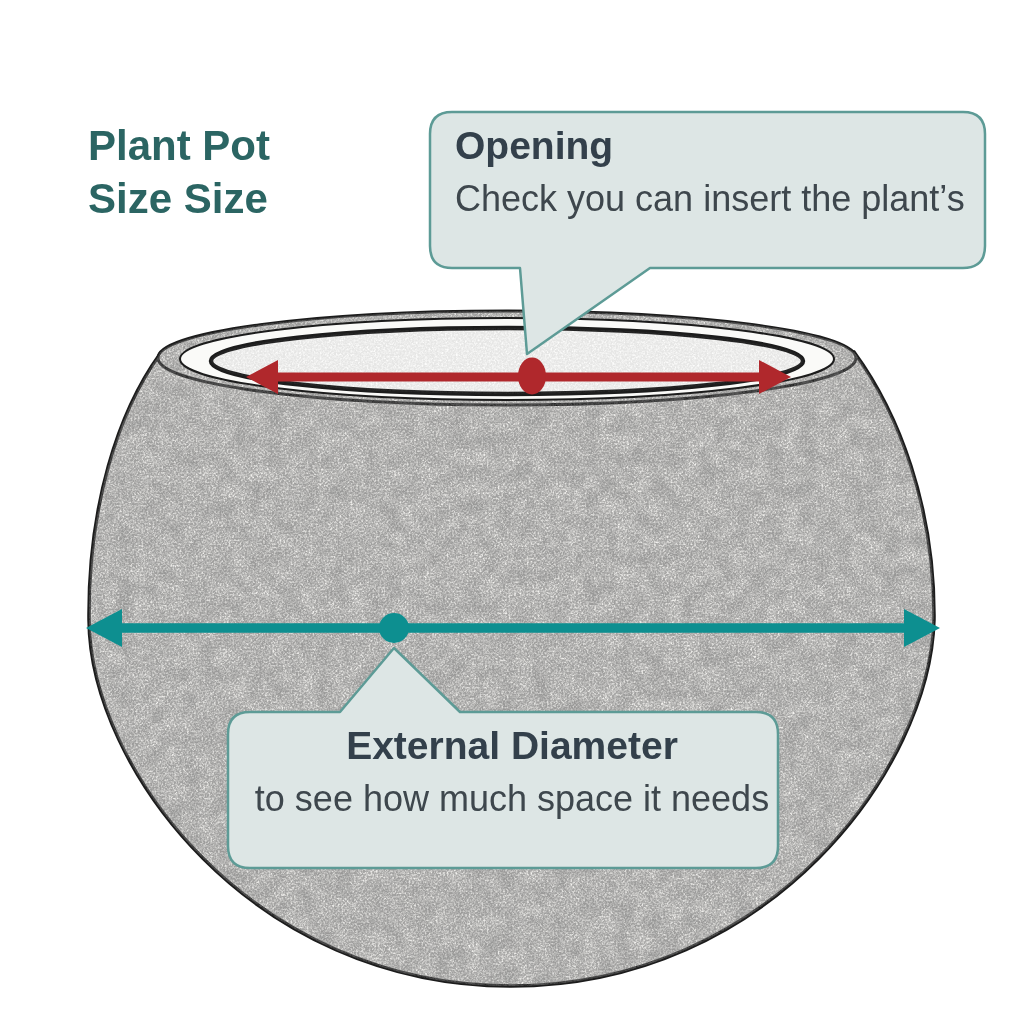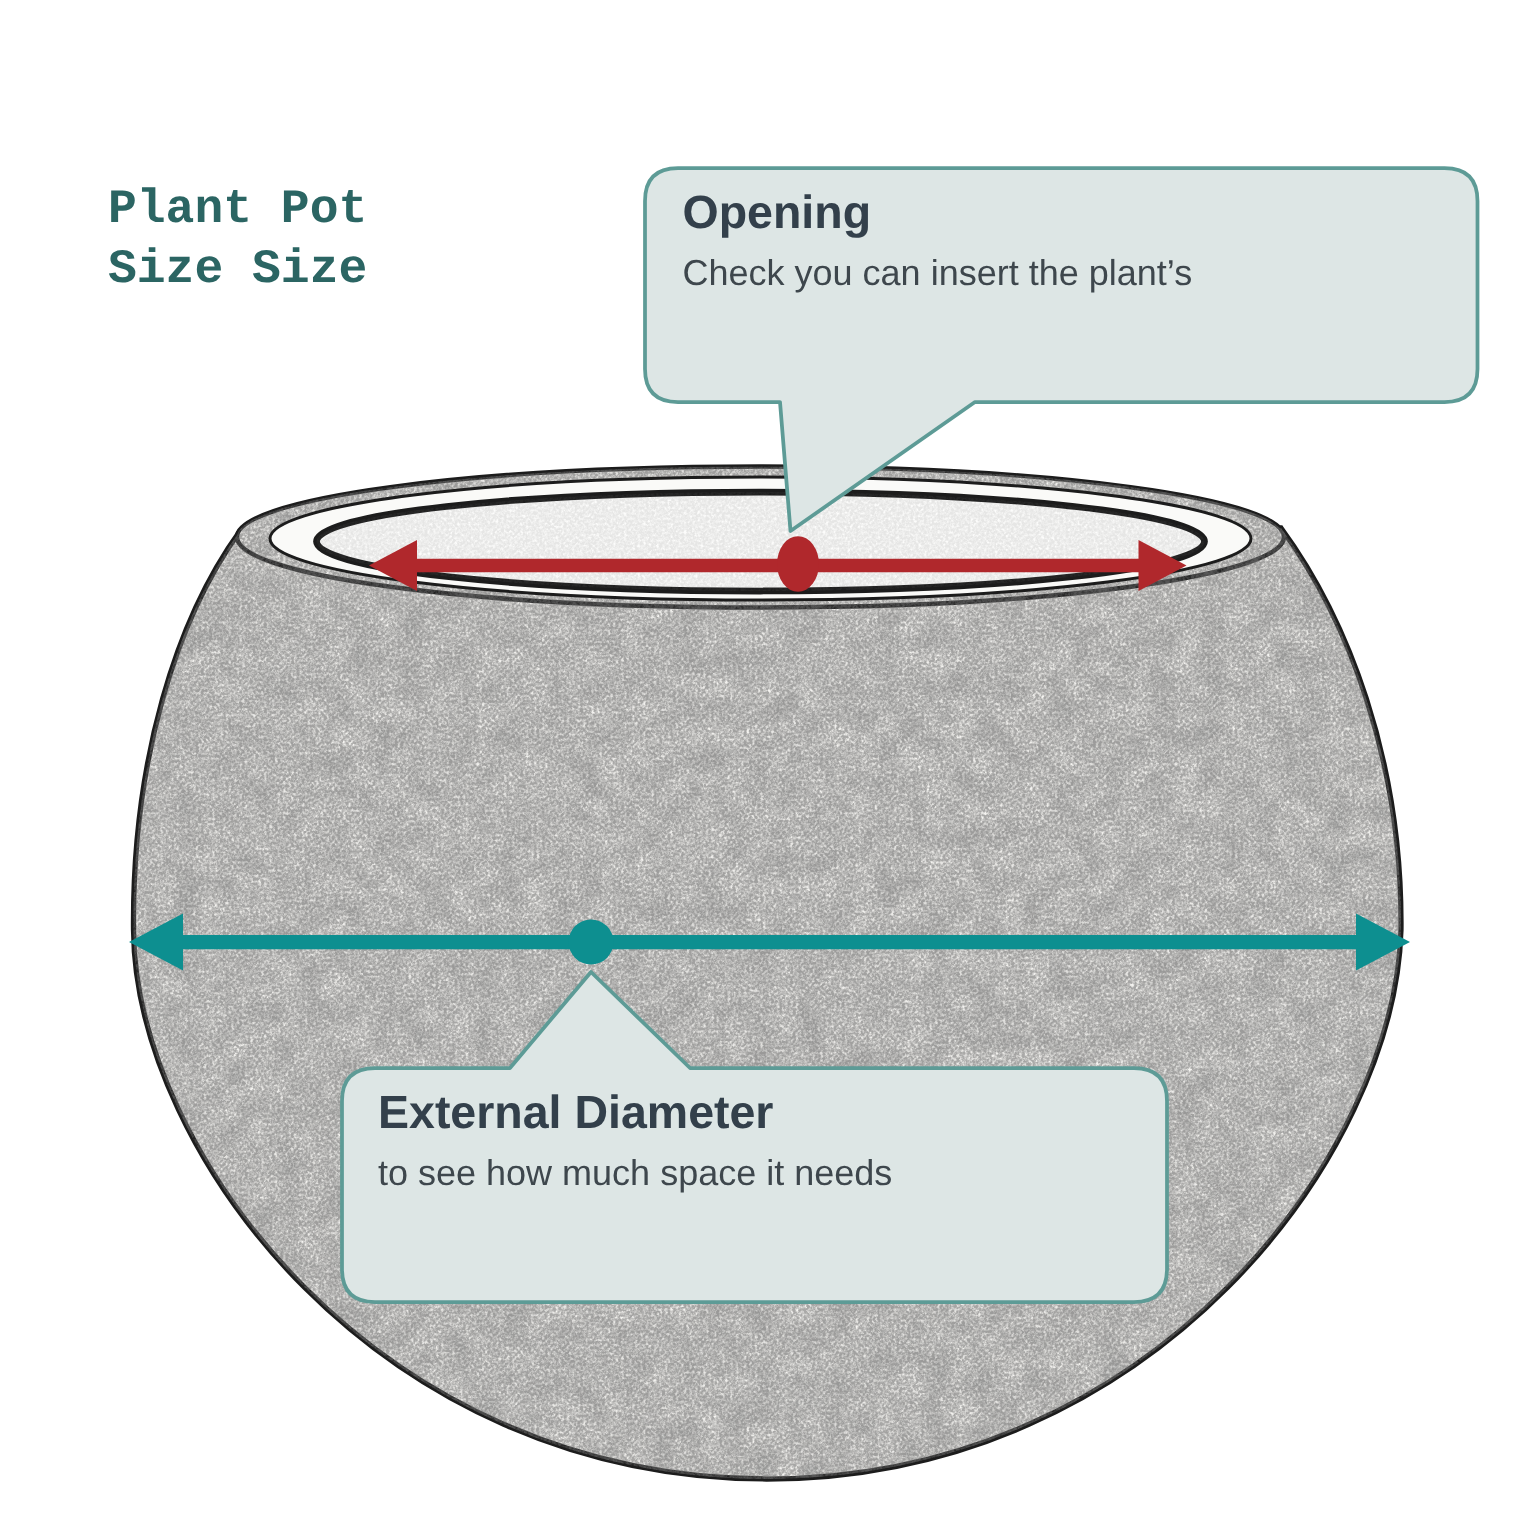--- a/index.html
+++ b/index.html
@@ -19,37 +19,36 @@
   .pot-hole{fill:#fcfcfb;stroke:var(--c-sketch-ink,#1c1c1c);stroke-width:4.5;}
   .arrow-red{stroke:var(--c-arrow-red,#b0282c);}
   .arrow-red-head{fill:var(--c-arrow-red,#b0282c);}
   .dot-red{fill:var(--c-arrow-red,#b0282c);}
   .arrow-teal{stroke:var(--c-arrow-teal,#0d8f90);}
   .arrow-teal-head{fill:var(--c-arrow-teal,#0d8f90);}
   .dot-teal{fill:var(--c-arrow-teal,#0d8f90);}
   .callout-shape{fill:var(--c-callout-bg,#dde6e5);stroke:var(--c-callout-border,#5d9b96);stroke-width:2.5;stroke-linejoin:round;}
 
   .page-title{
-    position:absolute;left:72px;top:120px;
-    font-size:32px;font-weight:700;line-height:1.25;
+    position:absolute;left:88px;top:120px;
+    font-size:42px;font-weight:700;line-height:1.25;
     color:var(--c-title-text,#2b6563);
-    font-family:Liberation Mono, monospace;
   }
   .callout-text{position:absolute;}
   .callout-heading{
-    font-size:31px;font-weight:700;
+    font-size:39px;font-weight:700;
     color:var(--c-heading-text,#33404b);
     margin:0 0 8px 0;
   }
   .callout-body{
-    font-size:24px;line-height:1.28;
+    font-size:36px;line-height:1.28;
     color:var(--c-body-text,#3e474d);
   }
   #opening-text{left:455px;top:124px;width:520px;}
-  #external-text{left:252px;top:724px;width:520px;}
+  #external-text{left:252px;top:724px;width:520px;text-align:center;}
 </style>
 </head>
 <body>
 
 <div id="stage">
 
   <svg id="diagram-svg" width="1024" height="1024" viewBox="0 0 1024 1024">
     <defs>
       <filter id="sketchNoise" x="-5%" y="-5%" width="110%" height="110%">
         <feTurbulence type="fractalNoise" baseFrequency="0.55" numOctaves="4" seed="7" result="t"></feTurbulence>

